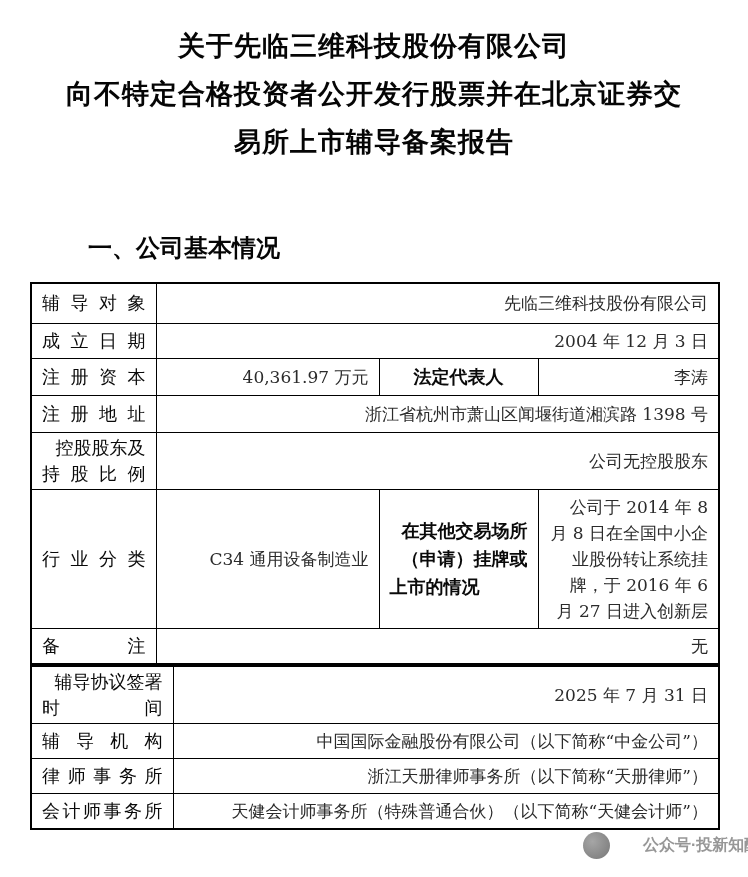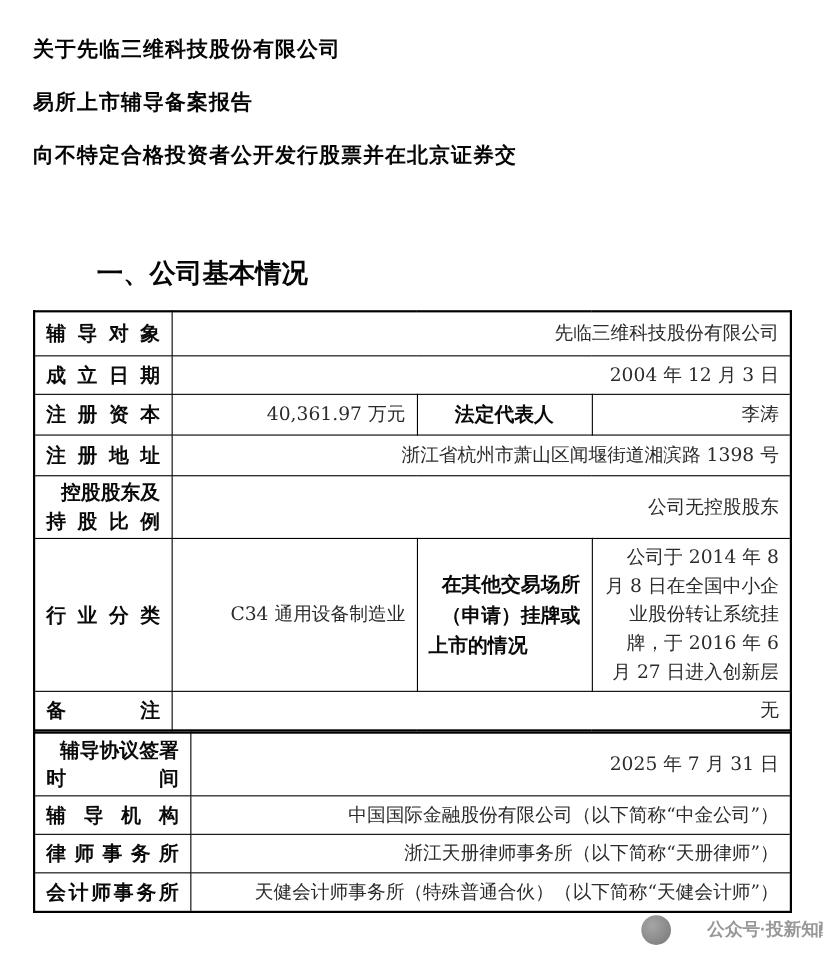--- a/index.html
+++ b/index.html
@@ -12,22 +12,23 @@
     width: 748px;
     height: 877px;
     background: #ffffff;
     font-family: "Liberation Sans", sans-serif;
     color: #0a0a0a;
     overflow: hidden;
     box-sizing: border-box;
     padding: 22px 30px 0 30px;
   }
   .title {
+    text-align: center;
     font-weight: bold;
-    font-size: 19px;
+    font-size: 27px;
     line-height: 48px;
     letter-spacing: 1px;
     color: #050505;
   }
   .section-heading {
     font-weight: bold;
     font-size: 24px;
     color: #050505;
     margin: 0;
     padding: 0;
@@ -41,21 +42,21 @@
     border: 2px solid #000;
   }
   table.doc-table td {
     border: 1px solid #000;
     vertical-align: middle;
     box-sizing: border-box;
     overflow: hidden;
     text-align: right;
   }
   td.lbl {
-    font-weight: bold;
+    font-weight: normal;
     font-size: 18px;
     text-align: justify;
     text-align-last: justify;
     padding: 2px 10px;
     color: #0a0a0a;
     line-height: 26px;
   }
   td.lbl2 {
     font-weight: bold;
     font-size: 18px;
@@ -99,22 +100,22 @@
     margin-left: 30px;
   }
 </style>
 </head>
 <body>
 
 <div class="page">
 
   <div class="title">
     <div>关于先临三维科技股份有限公司</div>
+    <div>向不特定合格投资者公开发行股票并在北京证券交</div>
     <div>易所上市辅导备案报告</div>
-    <div>向不特定合格投资者公开发行股票并在北京证券交</div>
   </div>
 
   <h2 class="section-heading heading-1">一、公司基本情况</h2>
 
   <table class="doc-table">
     <colgroup>
       <col style="width:125px">
       <col style="width:223px">
       <col style="width:159px">
       <col style="width:181px">

